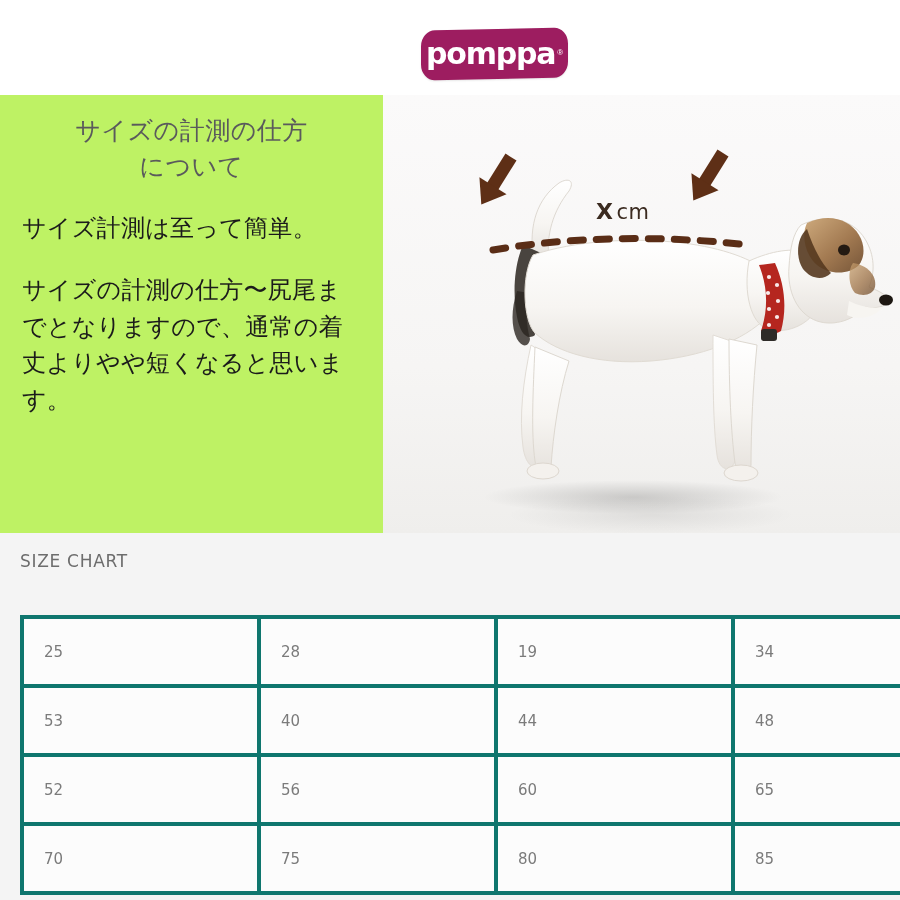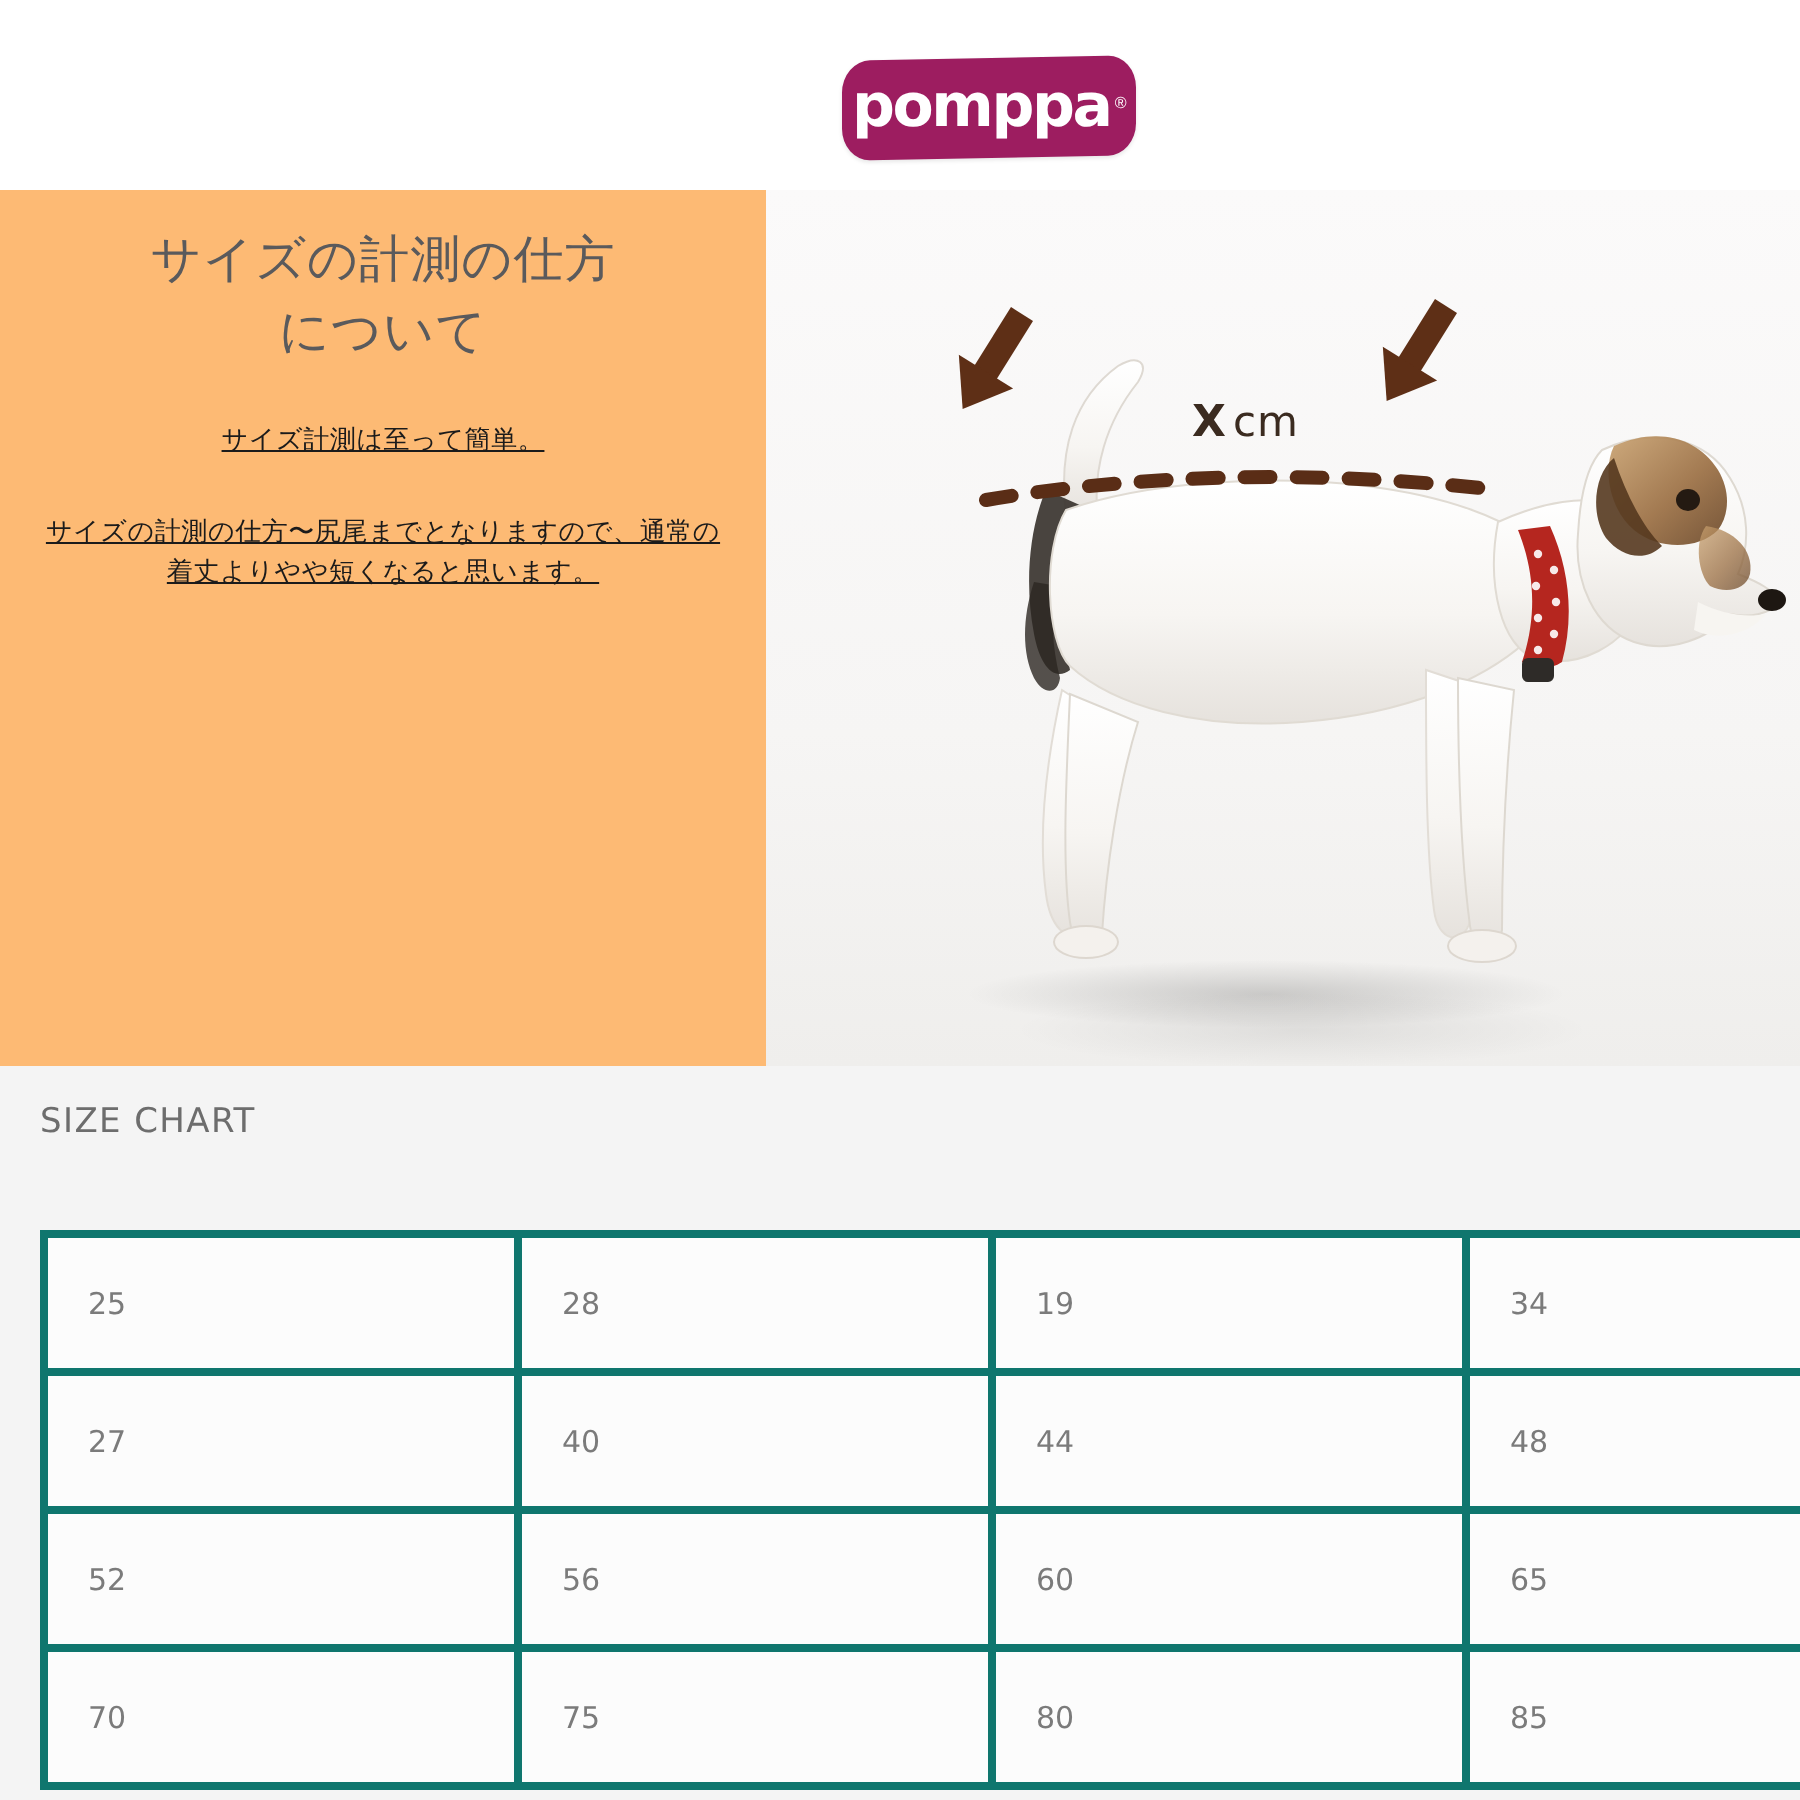--- a/index.html
+++ b/index.html
@@ -56,41 +56,39 @@
     margin-left: 2px;
     position: relative;
     top: -9px;
   }
 
   
   .text-panel {
     position: absolute;
     left: 0; top: 95px;
     width: 383px; height: 438px;
-    background: #fdba74;
+    background: #bef264;
     box-sizing: border-box;
     padding: 18px 22px 0 22px;
   }
   .panel-title {
     color: #5a5a5c;
     font-size: 25px;
     line-height: 1.42;
     text-align: center;
     margin: 0 0 26px 0;
     font-weight: normal;
     letter-spacing: .5px;
   }
   .panel-para {
     color: #1b1b1b;
-    font-size: 13px;
+    font-size: 24px;
     line-height: 1.52;
-    text-align: center;
     margin: 0 0 26px 0;
     letter-spacing: .3px;
-    text-decoration: underline;
   }
 
   
   .photo-panel {
     position: absolute;
     left: 383px; top: 95px;
     width: 517px; height: 438px;
     background: #c4b5fd;
     overflow: hidden;
   }
@@ -295,21 +293,21 @@
 
 <table class="size-table">
   <tbody>
     <tr>
       <td class="c0">25</td>
       <td class="c1">28</td>
       <td class="c2">19</td>
       <td class="c3">34</td>
     </tr>
     <tr>
-      <td class="c0">27</td>
+      <td class="c0">53</td>
       <td class="c1">40</td>
       <td class="c2">44</td>
       <td class="c3">48</td>
     </tr>
     <tr>
       <td class="c0">52</td>
       <td class="c1">56</td>
       <td class="c2">60</td>
       <td class="c3">65</td>
     </tr>

